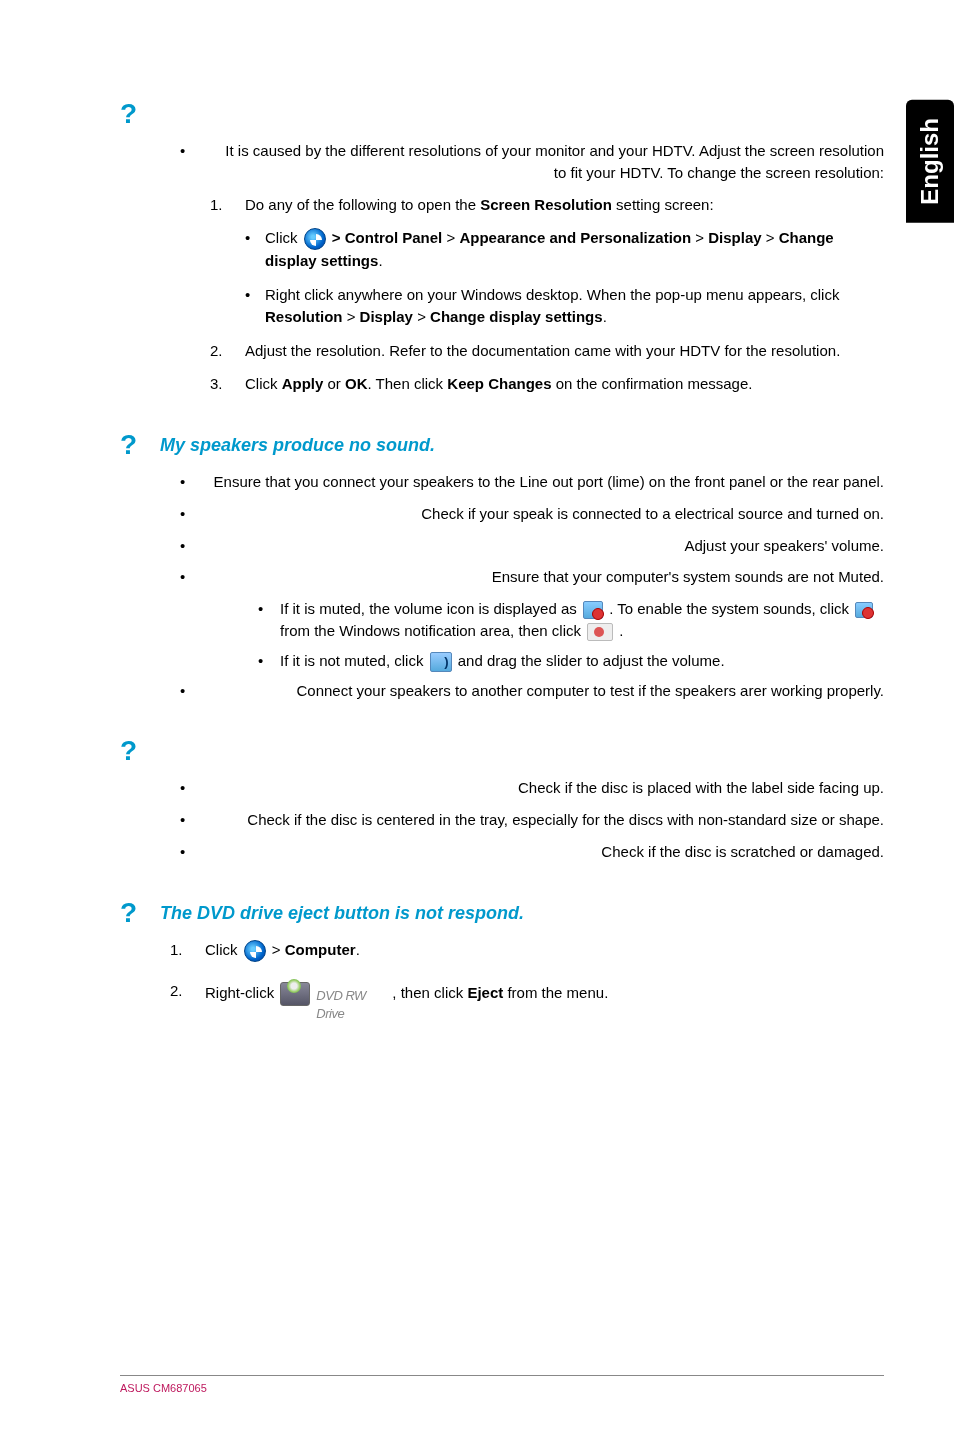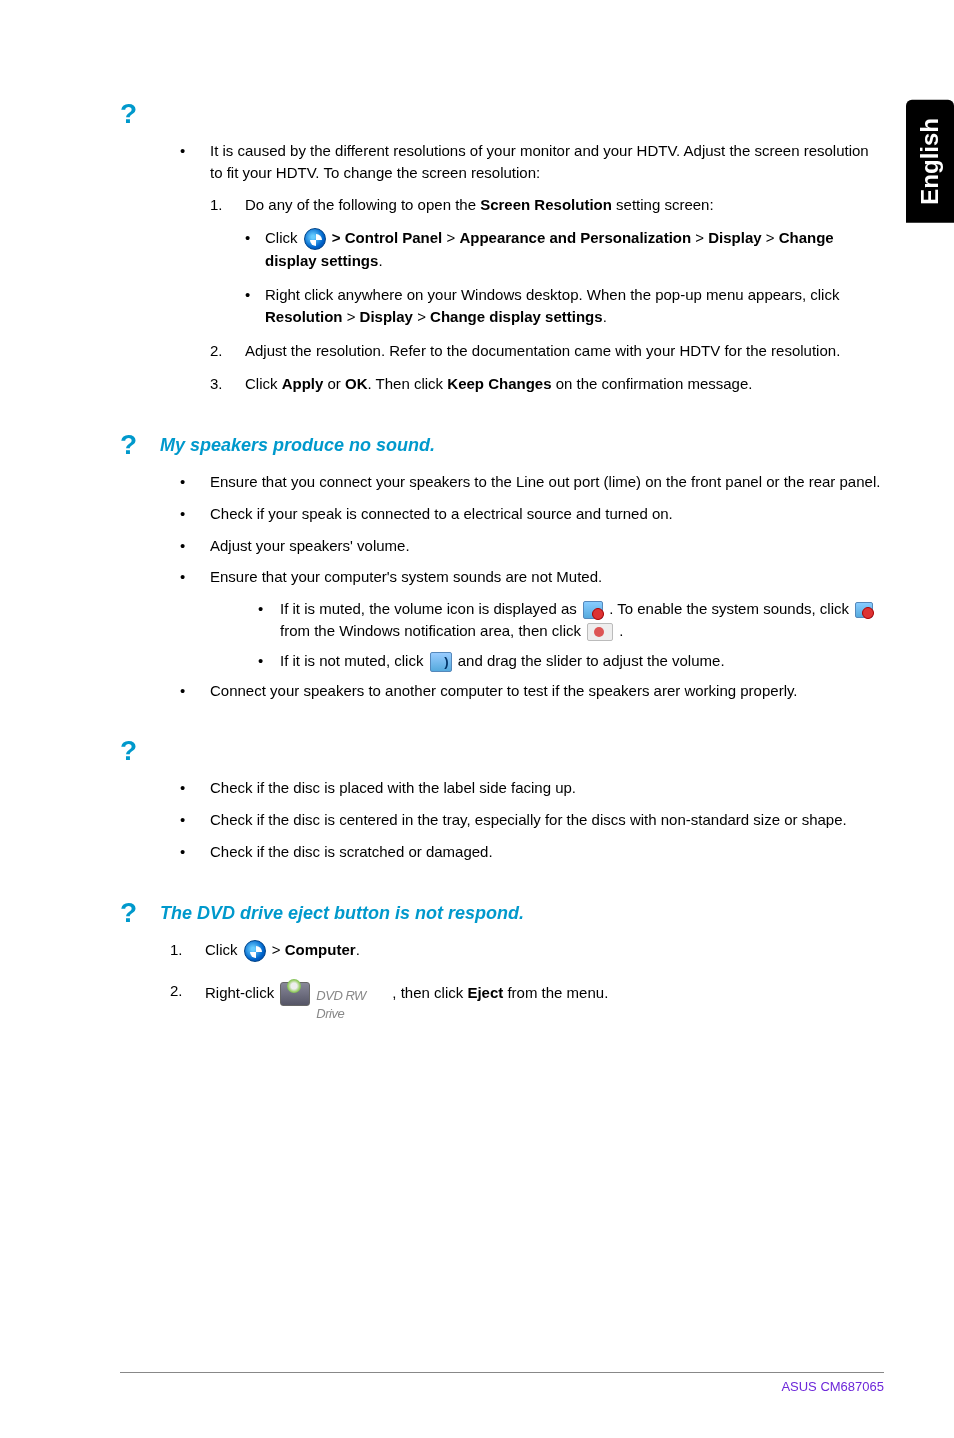--- a/index.html
+++ b/index.html
@@ -42,21 +42,21 @@
   .q-title {
     color: #0099cc;
     font-style: italic;
     font-weight: bold;
     font-size: 18px;
     padding-top: 4px;
   }
   .content { margin-left: 50px; font-size: 15px; line-height: 1.45; }
   .bullet-row { display: flex; margin-bottom: 10px; }
   .bullet-dot { width: 40px; flex-shrink: 0; text-align: left; padding-left: 10px; }
-  .bullet-text { flex: 1; }
+  .bullet-text { flex: 1; text-align: right; }
   .num-row { display: flex; margin-bottom: 12px; margin-left: 40px; }
   .num-label { width: 35px; flex-shrink: 0; }
   .num-text { flex: 1; }
   .sub-bullet { display: flex; margin-left: 75px; margin-bottom: 12px; }
   .sub-dot { width: 20px; flex-shrink: 0; }
   .sub-text { flex: 1; }
   .inner-bullet { display: flex; margin-left: 40px; margin-bottom: 8px; }
   .inner-dot { width: 30px; flex-shrink: 0; text-align: left; padding-left: 8px;}
   .inner-text { flex: 1; }
   b { font-weight: bold; }
@@ -126,23 +126,23 @@
     position:absolute; left:36px; top:7px; font-size:13px; color:#888; font-style:italic; letter-spacing:-0.5px;
   }
   .footer {
     position: absolute;
     bottom: 44px;
     left: 120px;
     right: 70px;
     border-top: 1px solid #888;
     padding-top: 6px;
     display: flex;
-    justify-content: flex-end;
-    font-size: 13px;
-    color: #6d28d9;
+    justify-content: flex-start;
+    font-size: 11px;
+    color: #be185d;
   }
 </style>
 </head>
 <body>
 
 <div class="page">
 
   <div class="lang-tab">English</div>
 
   <div class="qa-section">

